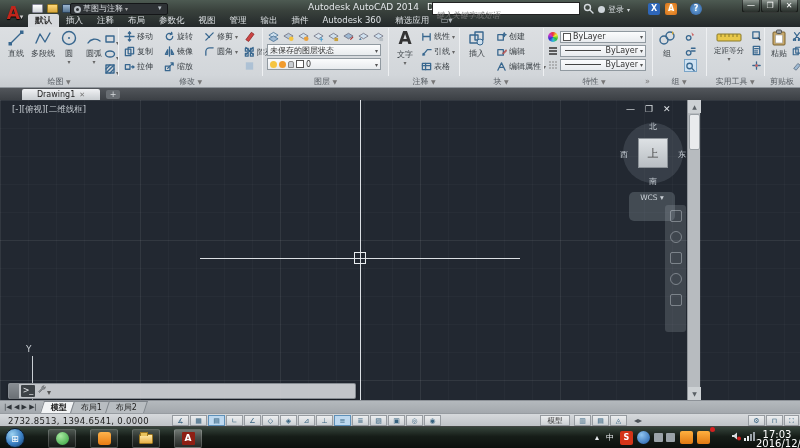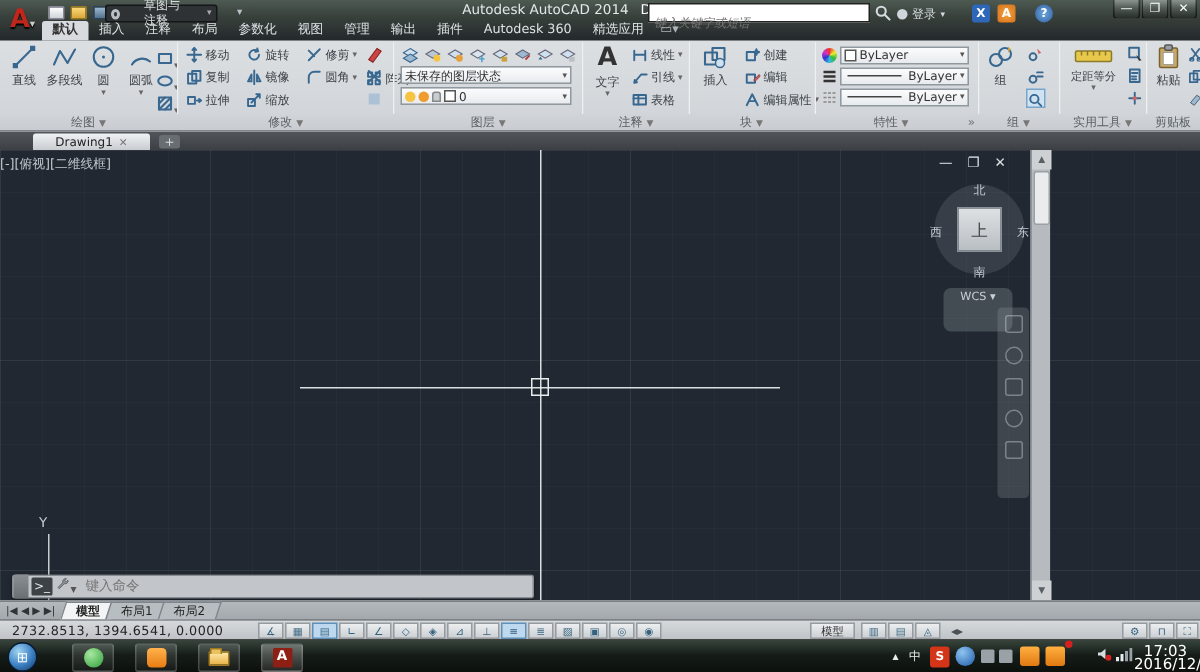--- a/index.html
+++ b/index.html
@@ -12,21 +12,21 @@
   #logo{left:3px;top:1px;width:24px;height:24px;color:#c0261c;font-weight:bold;font-size:17px;line-height:24px;text-align:center;text-shadow:0 1px 1px #000;}
   #logo .dd{font-size:7px;color:#ccc;}
   .qat{top:3px;height:10px;display:flex;gap:4px;align-items:center;}
   .qicon{width:11px;height:9px;border-radius:1px;}
   .q-new{background:linear-gradient(180deg,#fff,#cfd4d8);border:1px solid #889;}
   .q-open{background:linear-gradient(180deg,#ffd97a,#d8a73c);border:1px solid #96781f;}
   .q-save{background:linear-gradient(180deg,#9db8d2,#53728f);border:1px solid #2c4156;}
   .q-plot{background:linear-gradient(180deg,#d8dbde,#9aa0a5);border:1px solid #667;}
   .q-undo,.q-redo{color:#cfe0ee;font-size:10px;line-height:9px;width:auto;}
   .q-dd{color:#b9c1c7;font-size:7px;width:auto;}
-  #workspace{left:70px;top:3px;width:75px;height:12px;background:#2e3235;border:1px solid #141618;border-radius:2px;color:#d8dcdf;font-size:8px;line-height:10px;padding:0 3px;display:flex;align-items:center;gap:16px;}
+  #workspace{left:70px;top:3px;width:98px;height:12px;background:#2e3235;border:1px solid #141618;border-radius:2px;color:#d8dcdf;font-size:8px;line-height:10px;padding:0 3px;display:flex;align-items:center;gap:2px;}
   #workspace .gear{width:7px;height:7px;border-radius:50%;border:2px solid #b8bfc5;}
   #apptitle{left:250px;top:2px;width:300px;text-align:center;font-size:9px;color:#e3e7ea;white-space:nowrap;}
   #apptitle .doc{color:#ffffff;margin-left:8px;}
   #searchbox{left:432px;top:2px;width:148px;height:13px;background:#fff;border:1px solid #222;}
   #searchbox input{width:100%;height:100%;border:none;outline:none;font-size:8px;font-style:italic;color:#888;padding:0 3px;background:transparent;font-family:inherit;}
   .tbicon{top:3px;height:12px;color:#d5dade;font-size:9px;line-height:12px;}
   #signin{left:598px;top:4px;color:#d5dade;font-size:8px;display:flex;gap:3px;align-items:center;}
   #signin .head{width:7px;height:7px;border-radius:50%;background:#cfd5da;}
   .xchg{left:648px;top:3px;width:12px;height:12px;background:#2e66b8;border-radius:2px;color:#fff;font-size:8px;text-align:center;line-height:12px;font-weight:bold;}
   .warn{left:665px;top:3px;width:12px;height:12px;background:radial-gradient(#f7a23c,#d4711c);border-radius:2px;color:#fff;font-size:8px;text-align:center;line-height:12px;font-weight:bold;}
@@ -58,21 +58,21 @@
   
   #filebar{left:0;top:88px;width:800px;height:12px;background:linear-gradient(180deg,#52565b,#3c4045);}
   #filetab{left:22px;top:1px;width:78px;height:11px;background:linear-gradient(180deg,#f0f2f4,#c8ccd0);border-radius:2px 2px 0 0;font-size:8px;color:#222;line-height:11px;text-align:center;}
   #filetab .x{color:#777;margin-left:4px;font-size:7px;}
   #newtab{left:106px;top:2px;width:14px;height:9px;background:#686d72;border-radius:2px;color:#d8dcde;font-size:8px;line-height:9px;text-align:center;}
 
   
   #canvas{left:0;top:100px;width:800px;height:300px;background-color:#222831;
     background-image:linear-gradient(rgba(255,255,255,.05) 1px,transparent 1px),linear-gradient(90deg,rgba(255,255,255,.05) 1px,transparent 1px),linear-gradient(rgba(255,255,255,.025) 1px,transparent 1px),linear-gradient(90deg,rgba(255,255,255,.025) 1px,transparent 1px);
     background-size:140px 140px,140px 140px,28px 28px,28px 28px;overflow:hidden;}
-  #vpctrl{left:0;top:4px;font-size:8.5px;color:#c3c9cf;}
+  #vpctrl{left:12px;top:4px;font-size:8.5px;color:#c3c9cf;}
   #dwgbtns{left:626px;top:4px;width:60px;color:#dfe3e6;font-size:9px;display:flex;gap:10px;}
   #vcube{left:618px;top:18px;width:70px;height:70px;}
   #vcube .ring{position:absolute;left:5px;top:5px;width:60px;height:60px;border-radius:50%;background:rgba(105,115,125,.30);}
   #vcube .ch{position:absolute;font-size:8px;color:#c3cad1;}
   #vcube .face{position:absolute;left:20px;top:20px;width:30px;height:30px;background:linear-gradient(180deg,#dde1e4,#b9bec3);border:1px solid #8b9197;color:#444;font-size:11px;display:flex;align-items:center;justify-content:center;}
   #wcs{left:629px;top:92px;width:46px;height:29px;background:rgba(130,140,150,.35);border-radius:5px;color:#c9cfd5;font-size:7.5px;text-align:center;line-height:11px;}
   #navbar{left:665px;top:105px;width:21px;height:127px;background:rgba(150,158,166,.25);border-radius:3px;display:flex;flex-direction:column;align-items:center;padding-top:5px;gap:9px;}
   #navbar .nbi{width:12px;height:12px;border:1px solid rgba(200,206,212,.45);border-radius:2px;}
   #vsb{left:687px;top:0;width:13px;height:300px;background:#b7bbbf;border-left:1px solid #90959a;}
   #vsb .arr{position:absolute;left:0;width:13px;height:13px;background:#cdd1d4;color:#5a6065;font-size:6px;text-align:center;line-height:13px;}
@@ -600,21 +600,20 @@
 </div>
 
 <div id="cmdbar" class="abs">
   <div id="cmdgrip"></div>
   <div id="cmdicon">&gt;_</div>
   <div id="cmdwrench">
     <svg width="10" height="10" viewBox="0 0 12 12">
         <path d="M3 9l4-4a2.4 2.4 0 0 0 3-3L8.6 3.4 7.4 2.2 8.8 1a2.4 2.4 0 0 0-3 3L2 8z" fill="#8a9096" stroke="#555" stroke-width="0.6"></path>
       </svg>▾
   </div>
-  <input placeholder="键入命令" style="">
 </div>
 
 <div id="laybar" class="abs">
   <span class="abs layarr" style="left:4px;">|◀ ◀ ▶ ▶|</span>
   <div style="position:absolute;left:46px;top:0;display:flex;">
     <div class="laytab active"><span>模型</span></div>
     <div class="laytab"><span>布局1</span></div>
     <div class="laytab"><span>布局2</span></div>
   </div>
 </div>

